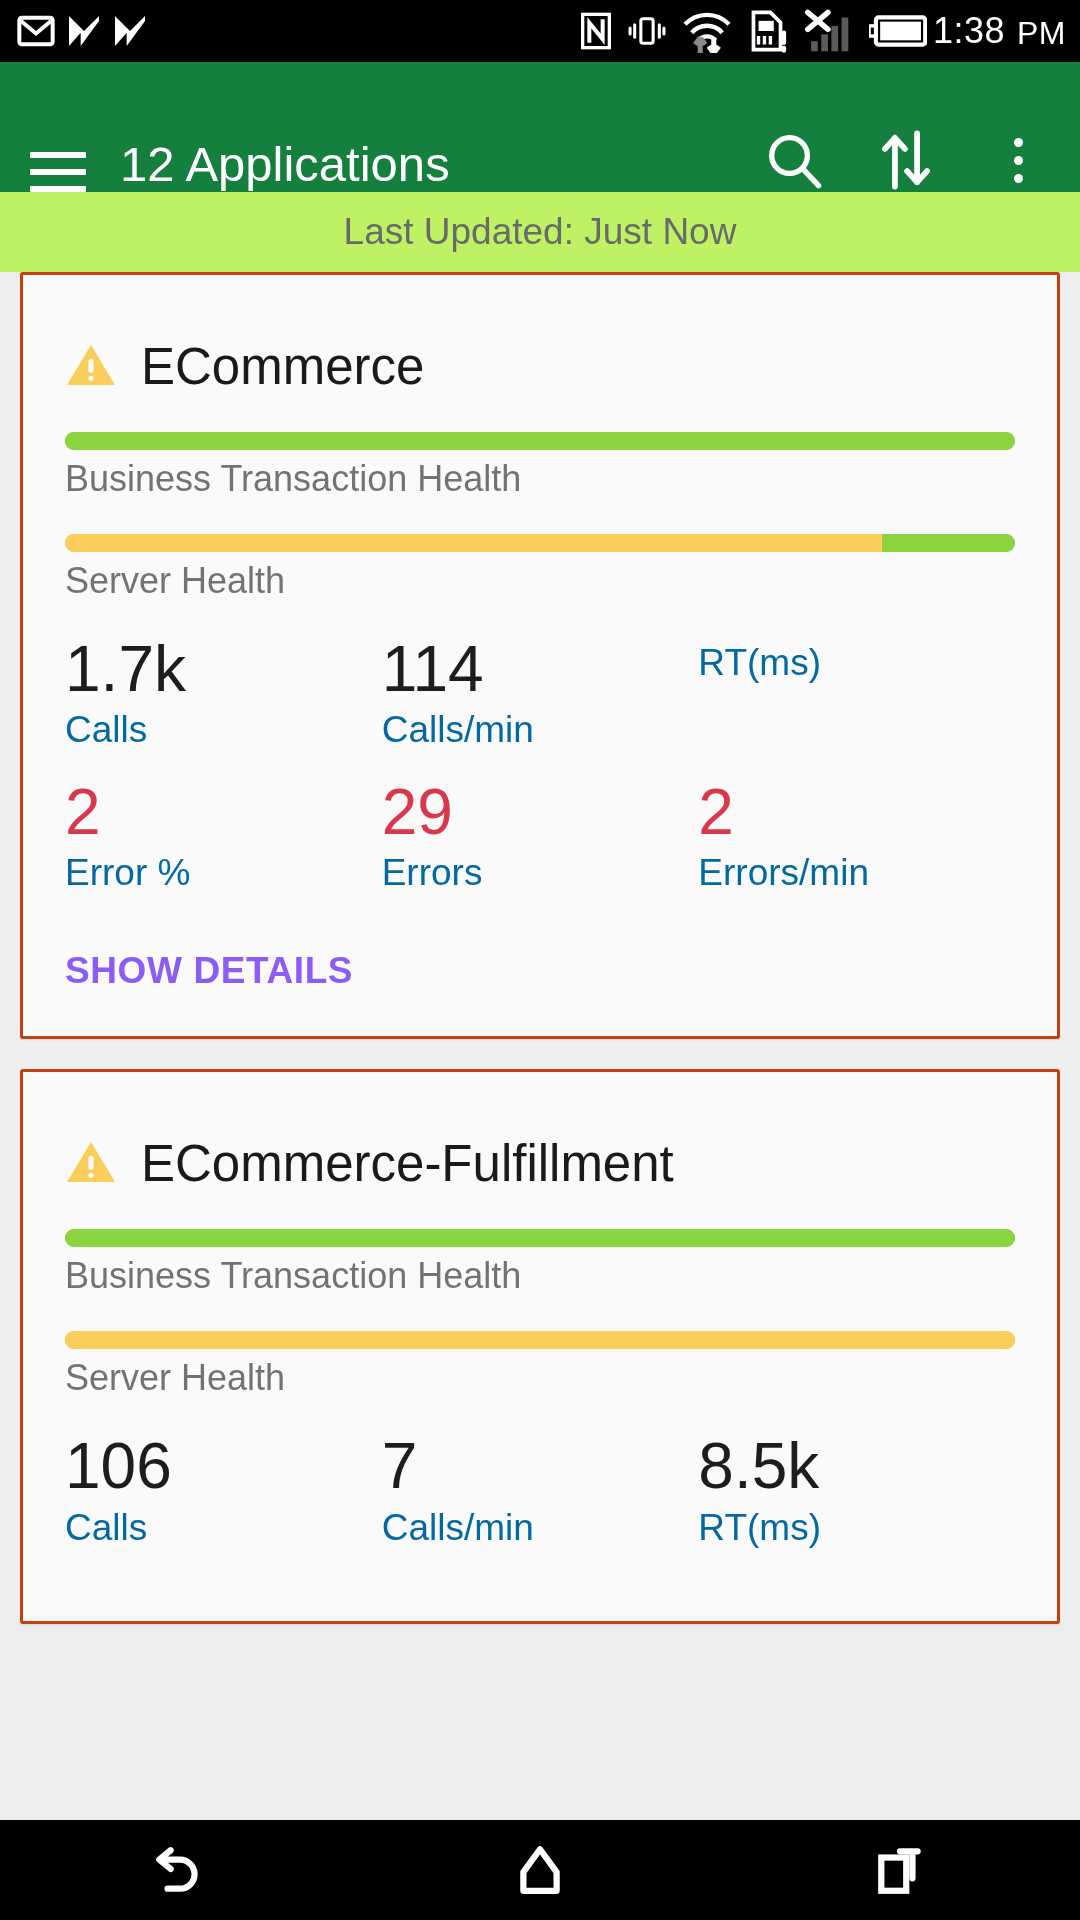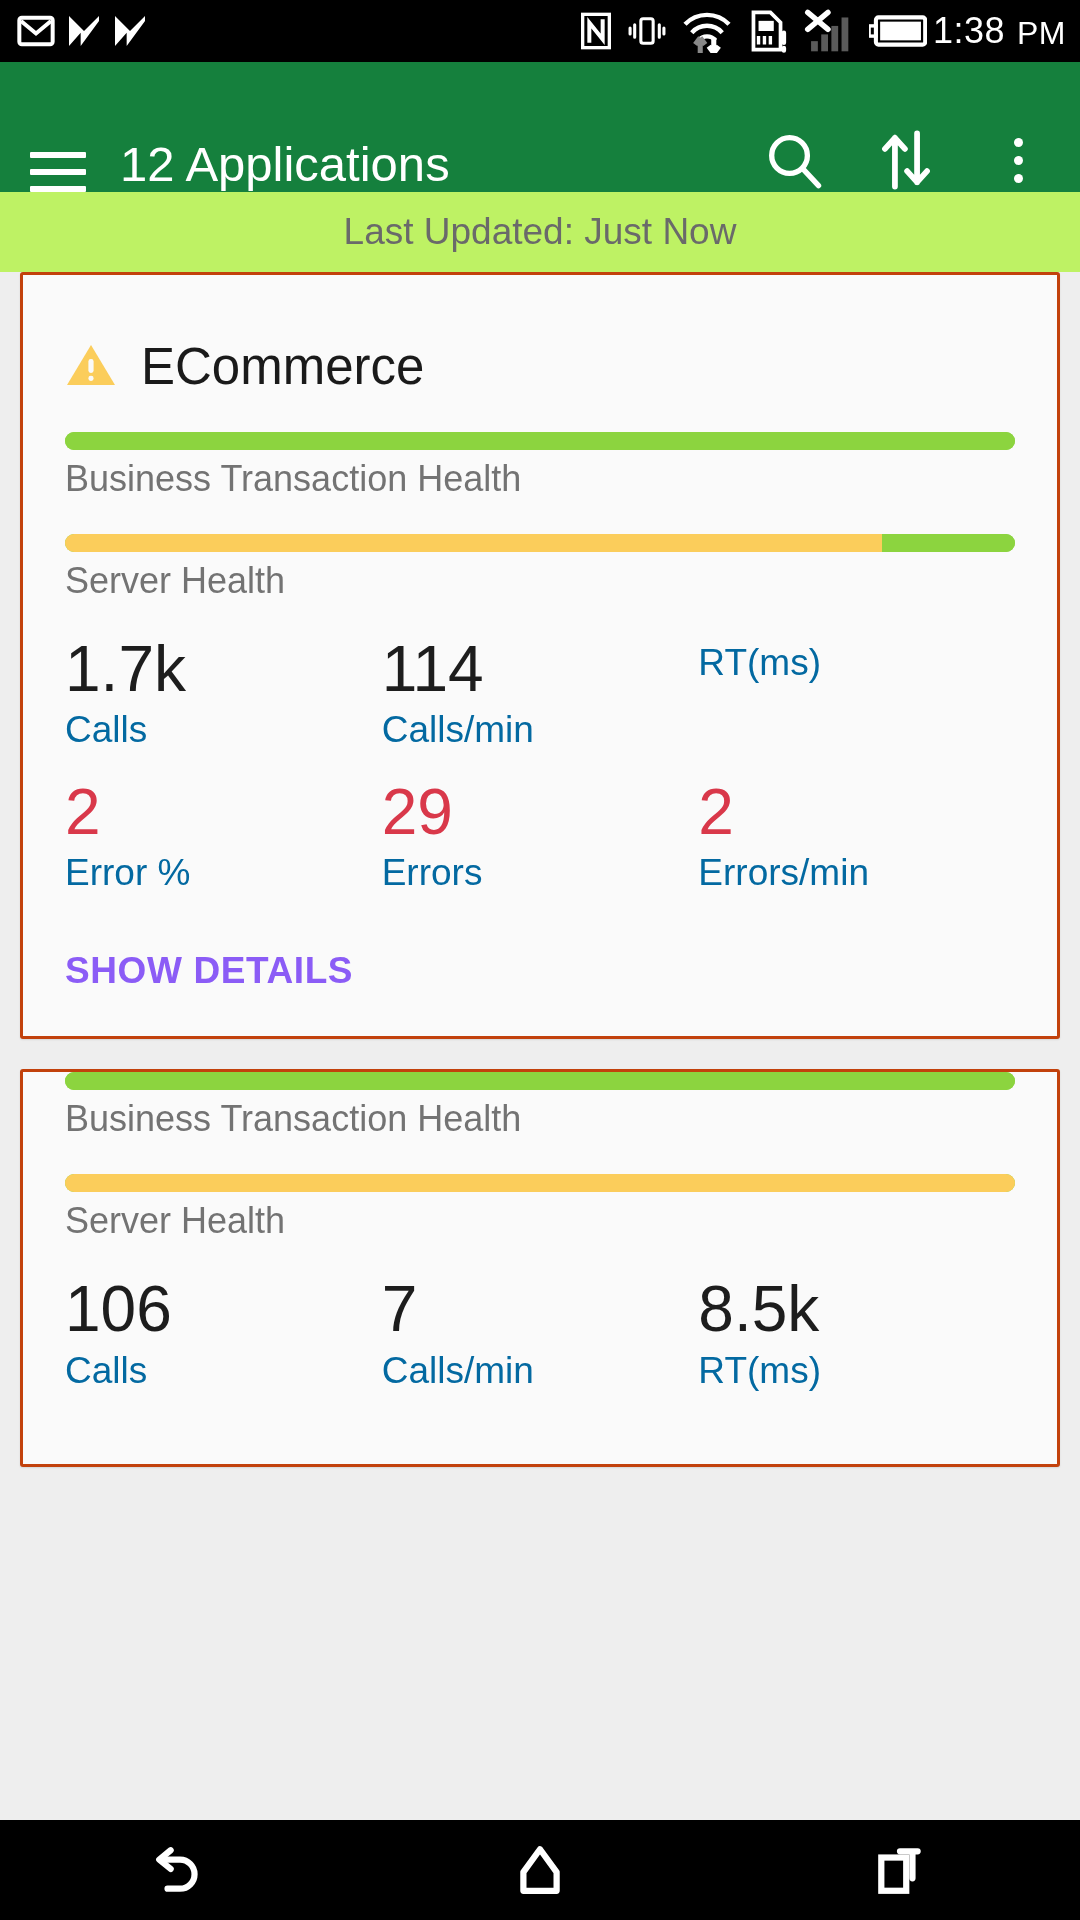--- a/index.html
+++ b/index.html
@@ -239,20 +239,28 @@
             <div class="metric-lbl">Errors</div>
           </div>
           <div class="metric">
             <div class="metric-val err">2</div>
             <div class="metric-lbl">Errors/min</div>
           </div>
         </div>
         <div class="show-details">SHOW DETAILS</div>
       </div>
       <div class="card">
+        <div class="card-head">
+          <span class="warn-tri"><svg width="52" height="48" viewBox="0 0 26 24">
+              <path d="M13 2 L25 22 L1 22 Z" fill="#fbcd5b"></path>
+              <rect x="11.7" y="9" width="2.6" height="7" rx="1.2" fill="#fafafa"></rect>
+              <rect x="11.7" y="17.4" width="2.6" height="2.6" rx="1.2" fill="#fafafa"></rect>
+            </svg></span>
+          <span class="card-title">ECommerce-Fulfillment</span>
+        </div>
         <div class="bar-track">
           <span class="bar-seg" style="left:0%;width:100%;background:#8cd43f;"></span>
         </div>
         <div class="bar-label">Business Transaction Health</div>
         <div class="bar-track">
           <span class="bar-seg" style="left:0%;width:100%;background:#fbcd5b;"></span>
         </div>
         <div class="bar-label">Server Health</div>
         <div class="metrics row1">
           <div class="metric">

